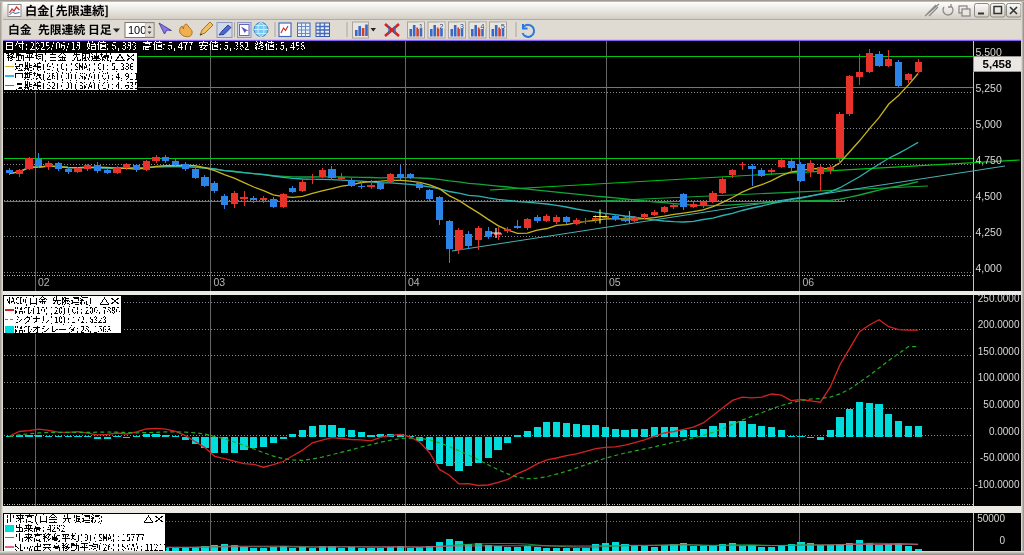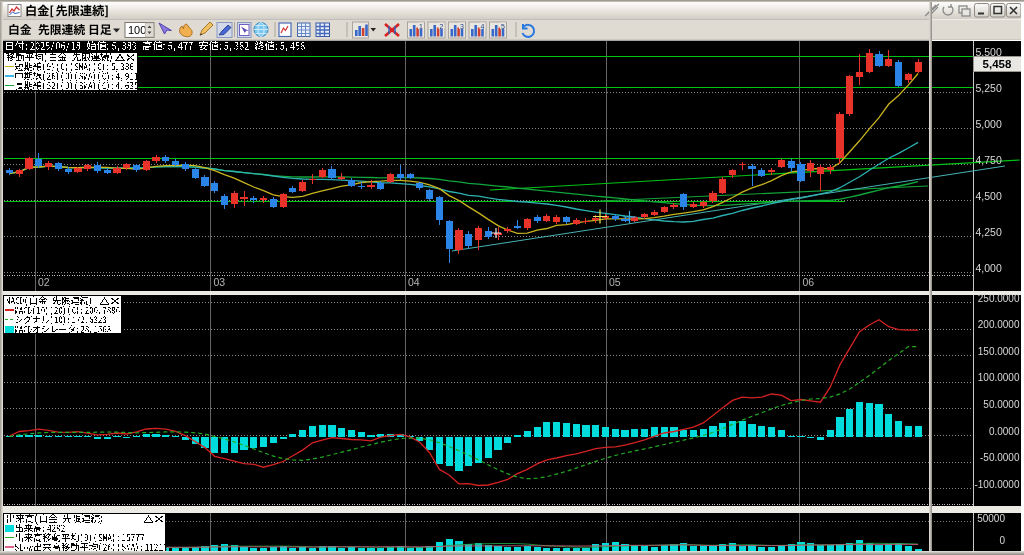--- a/index.html
+++ b/index.html
@@ -1,12 +1,12 @@
 <!DOCTYPE html>
-<html><head><meta charset="utf-8"><style>*{margin:0;padding:0;box-sizing:border-box}body{width:1024px;height:555px;overflow:hidden;font-family:"Liberation Sans",sans-serif}#win{position:relative;width:932px;height:555px;background:#a3a3a3}</style></head><body>
+<html><head><meta charset="utf-8"><style>*{margin:0;padding:0;box-sizing:border-box}body{width:1024px;height:555px;overflow:hidden;font-family:"Liberation Sans",sans-serif}#win{position:relative;width:1024px;height:555px;background:#8b5cf6}</style></head><body>
 <div id="win">
     <div style="position:absolute;left:3px;top:2px;width:1018px;height:17px;background:linear-gradient(to bottom,#fdfdfc,#ece9e3 45%,#dcd8d0 80%,#d2cec6)"></div>
     <svg width="1018" height="38" viewBox="3 2 1018 38" style="position:absolute;left:3px;top:2px">
       <rect x="8" y="4.5" width="13" height="12" fill="#fff" stroke="#888" stroke-width="1"></rect>
       <polyline points="9.5,13 12,9 14,11 16.5,7 19.5,10" fill="none" stroke="#d03030" stroke-width="1.4"></polyline>
       <polyline points="9.5,15 12.5,12 15,13.5 19.5,12.5" fill="none" stroke="#3060c0" stroke-width="1"></polyline>
       <path d="M30.1 4.8C30.0 5.3 29.8 6.0 29.6 6.6L26.5 6.6L26.5 16.3L28.0 16.3L28.0 15.5L34.2 15.5L34.2 16.3L35.7 16.3L35.7 6.6L31.3 6.6C31.5 6.1 31.8 5.6 32.0 5.0ZM28.0 14.0L28.0 11.7L34.2 11.7L34.2 14.0ZM28.0 10.3L28.0 8.1L34.2 8.1L34.2 10.3ZM39.5 12.7C39.9 13.3 40.3 14.1 40.5 14.7L38.1 14.7L38.1 15.9L48.5 15.9L48.5 14.7L45.7 14.7C46.2 14.2 46.6 13.4 47.1 12.7L45.7 12.2L47.8 12.2L47.8 11.0L44.0 11.0L44.0 9.8L46.3 9.8L46.3 9.1C46.9 9.6 47.6 10.0 48.2 10.3C48.5 9.9 48.8 9.4 49.2 9.0C47.2 8.2 45.3 6.6 43.9 4.8L42.4 4.8C41.5 6.3 39.6 8.1 37.5 9.1C37.8 9.4 38.2 10.0 38.4 10.3C39.0 10.0 39.6 9.6 40.2 9.2L40.2 9.8L42.5 9.8L42.5 11.0L38.7 11.0L38.7 12.2L40.6 12.2ZM43.3 6.2C43.8 7.0 44.6 7.8 45.5 8.5L41.1 8.5C42.0 7.8 42.7 7.0 43.3 6.2ZM42.5 12.2L42.5 14.7L40.8 14.7L41.8 14.2C41.6 13.7 41.2 12.9 40.7 12.2ZM44.0 12.2L45.7 12.2C45.4 12.9 44.9 13.8 44.5 14.3L45.3 14.7L44.0 14.7ZM50.6 17.3L53.4 17.3L53.4 16.3L52.0 16.3L52.0 6.4L53.4 6.4L53.4 5.4L50.6 5.4ZM60.9 4.8L60.9 6.5L59.3 6.5C59.4 6.1 59.6 5.7 59.6 5.3L58.2 5.0C57.9 6.3 57.3 7.9 56.5 8.9C56.9 9.1 57.5 9.3 57.8 9.6C58.2 9.1 58.5 8.5 58.8 7.9L60.9 7.9L60.9 9.9L56.2 9.9L56.2 11.3L59.1 11.3C58.9 12.9 58.4 14.3 56.0 15.1C56.3 15.4 56.7 16.0 56.9 16.4C59.7 15.3 60.3 13.5 60.6 11.3L62.4 11.3L62.4 14.3C62.4 15.7 62.7 16.1 64.1 16.1C64.4 16.1 65.2 16.1 65.5 16.1C66.6 16.1 67.0 15.6 67.2 13.6C66.8 13.5 66.1 13.3 65.8 13.1C65.8 14.5 65.7 14.7 65.4 14.7C65.2 14.7 64.5 14.7 64.3 14.7C63.9 14.7 63.9 14.7 63.9 14.3L63.9 11.3L67.1 11.3L67.1 9.9L62.4 9.9L62.4 7.9L66.1 7.9L66.1 6.5L62.4 6.5L62.4 4.8ZM74.5 8.8L77.3 8.8L77.3 9.8L74.5 9.8ZM74.5 7.6L74.5 6.6L77.3 6.6L77.3 7.6ZM78.2 11.2C77.9 11.5 77.5 12.0 77.1 12.4C76.9 12.0 76.7 11.5 76.6 11.1L78.7 11.1L78.7 5.4L73.0 5.4L73.0 14.5L71.8 14.7L72.3 16.1C73.4 15.9 74.9 15.5 76.3 15.2L76.2 13.9L74.5 14.2L74.5 11.1L75.3 11.1C75.9 13.5 76.8 15.3 78.6 16.2C78.8 15.9 79.3 15.3 79.6 15.0C78.8 14.7 78.2 14.1 77.7 13.4C78.2 13.0 78.8 12.5 79.3 12.0ZM68.6 5.4L68.6 16.3L70.0 16.3L70.0 6.7L71.0 6.7C70.8 7.5 70.5 8.6 70.3 9.4C71.0 10.2 71.2 11.0 71.2 11.6C71.2 11.9 71.1 12.1 71.0 12.3C70.9 12.3 70.7 12.4 70.6 12.4C70.4 12.4 70.3 12.4 70.0 12.4C70.2 12.7 70.3 13.3 70.4 13.7C70.7 13.7 71.0 13.7 71.2 13.6C71.5 13.6 71.7 13.5 71.9 13.4C72.3 13.1 72.5 12.6 72.5 11.8C72.5 11.1 72.4 10.2 71.6 9.3C71.9 8.3 72.4 7.0 72.7 5.9L71.7 5.3L71.5 5.4ZM80.4 6.0C81.1 6.6 81.9 7.4 82.3 8.0L83.5 7.1C83.1 6.5 82.2 5.7 81.5 5.1ZM83.1 9.6L80.4 9.6L80.4 10.9L81.7 10.9L81.7 13.6C81.2 14.0 80.7 14.4 80.2 14.7L80.9 16.2C81.5 15.7 82.0 15.2 82.5 14.7C83.3 15.7 84.2 16.0 85.7 16.1C87.2 16.1 89.8 16.1 91.3 16.0C91.4 15.6 91.6 15.0 91.8 14.6C90.1 14.8 87.2 14.8 85.7 14.7C84.5 14.7 83.6 14.3 83.1 13.5ZM84.2 7.4L84.2 11.6L86.7 11.6L86.7 12.1L83.5 12.1L83.5 13.3L86.7 13.3L86.7 14.4L88.1 14.4L88.1 13.3L91.5 13.3L91.5 12.1L88.1 12.1L88.1 11.6L90.8 11.6L90.8 7.4L88.1 7.4L88.1 6.9L91.4 6.9L91.4 5.7L88.1 5.7L88.1 4.8L86.7 4.8L86.7 5.7L83.7 5.7L83.7 6.9L86.7 6.9L86.7 7.4ZM85.5 10.0L86.7 10.0L86.7 10.6L85.5 10.6ZM88.1 10.0L89.4 10.0L89.4 10.6L88.1 10.6ZM85.5 8.4L86.7 8.4L86.7 9.0L85.5 9.0ZM88.1 8.4L89.4 8.4L89.4 9.0L88.1 9.0ZM100.8 11.2L100.8 14.6C100.8 15.8 101.0 16.2 102.1 16.2C102.3 16.2 102.6 16.2 102.8 16.2C103.7 16.2 104.0 15.7 104.1 14.0C103.8 13.9 103.2 13.7 103.0 13.4C102.9 14.8 102.9 15.0 102.7 15.0C102.6 15.0 102.4 15.0 102.3 15.0C102.1 15.0 102.1 14.9 102.1 14.6L102.1 11.2ZM98.6 11.2L98.6 12.1C98.6 13.0 98.3 14.4 96.3 15.3C96.6 15.6 97.1 16.0 97.3 16.3C99.6 15.2 99.9 13.4 99.9 12.2L99.9 11.2ZM95.6 12.3C95.9 13.0 96.1 13.9 96.1 14.5L97.2 14.1C97.2 13.5 96.9 12.7 96.6 12.0ZM92.9 12.0C92.8 13.0 92.6 14.1 92.3 14.9C92.6 15.0 93.1 15.2 93.3 15.4C93.7 14.6 93.9 13.4 94.1 12.2ZM97.6 7.7L97.6 8.9L103.4 8.9L103.4 7.7L101.1 7.7L101.1 7.0L103.7 7.0L103.7 5.8L101.1 5.8L101.1 4.8L99.7 4.8L99.7 5.8L97.2 5.8L97.2 7.0L99.7 7.0L99.7 7.7ZM92.4 10.2L92.5 11.5L94.2 11.3L94.2 16.3L95.5 16.3L95.5 11.2L96.1 11.2C96.2 11.4 96.2 11.7 96.3 11.9L97.1 11.5L97.1 11.9L98.3 11.9L98.3 10.6L102.6 10.6L102.6 11.9L103.9 11.9L103.9 9.4L97.1 9.4L97.1 10.6C96.9 10.0 96.6 9.3 96.3 8.8L95.2 9.2C95.4 9.5 95.5 9.7 95.6 10.0L94.6 10.1C95.3 9.1 96.2 7.9 96.9 6.8L95.7 6.3C95.4 6.9 95.0 7.6 94.6 8.3C94.4 8.1 94.3 8.0 94.2 7.8C94.6 7.1 95.1 6.1 95.6 5.3L94.3 4.8C94.1 5.5 93.7 6.3 93.4 7.0L93.1 6.7L92.4 7.7C92.9 8.2 93.5 8.9 93.8 9.4L93.3 10.1ZM104.9 17.3L107.7 17.3L107.7 5.4L104.9 5.4L104.9 6.4L106.3 6.4L106.3 16.3L104.9 16.3Z" fill="#000"></path>
       <g stroke="#8a8a8a" fill="none" stroke-width="1.3">
         <path d="M927 14 L936 5 M929 16 L938 7 M925 16 L939 4"></path>
         <path d="M944 7 a5 5 0 1 0 7 -1 M951 4 v3 h-3"></path>

